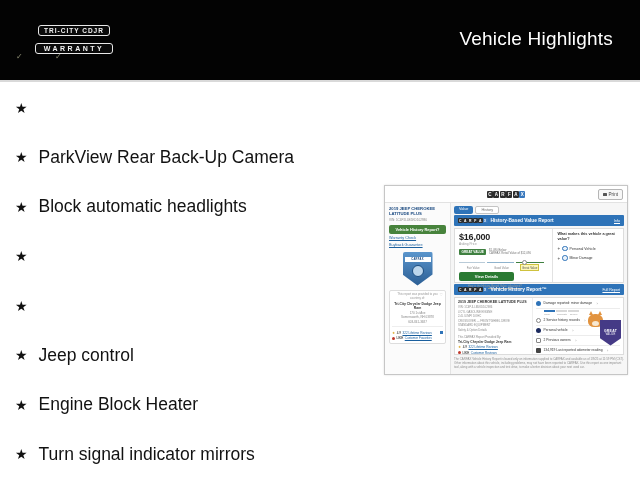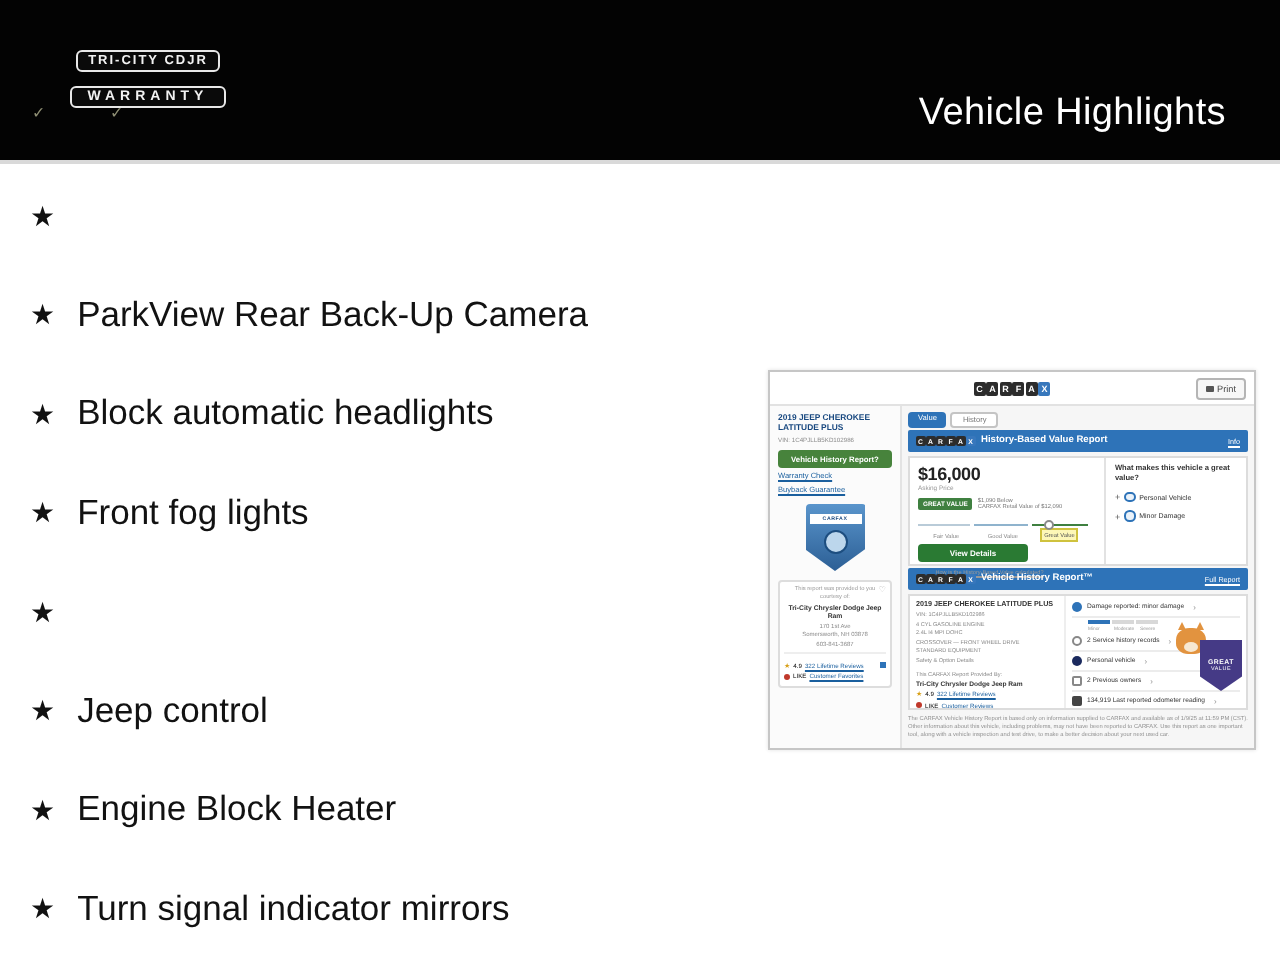--- a/index.html
+++ b/index.html
@@ -9,21 +9,21 @@
     position:relative; width:640px; height:480px; margin:0 auto;
     background:#ffffff; overflow:hidden;
   }
 
   
   .header {
     position:absolute; left:0; top:0; width:640px; height:82px;
     background:#030303; border-bottom:2px solid #d9d9d9;
   }
   .page-title {
-    position:absolute; right:27px; top:46px;
+    position:absolute; right:27px; top:28px;
     color:#ffffff; font-size:19px; letter-spacing:.2px;
   }
   .logo-badge { position:absolute; left:30px; top:19px; width:88px; text-align:center; }
   .logo-line1 {
     display:inline-block; border:1px solid #e8e8e8; border-radius:3px;
     color:#f2f2f2; font-size:6.5px; font-weight:bold; letter-spacing:1px;
     padding:1px 5px; background:#0a0a0a;
   }
   .logo-line2 {
     display:block; margin-top:-1px; background:#f2e41c; border-radius:4px;
@@ -241,21 +241,20 @@
     <li>
         <span class="star">★</span>
         <span>ParkView Rear Back-Up Camera</span>
       </li>
     <li>
         <span class="star">★</span>
         <span>Block automatic headlights</span>
       </li>
     <li>
         <span class="star">★</span>
-        <span>Front fog lights</span>
       </li>
     <li>
         <span class="star">★</span>
       </li>
     <li>
         <span class="star">★</span>
         <span>Jeep control</span>
       </li>
     <li>
         <span class="star">★</span>

